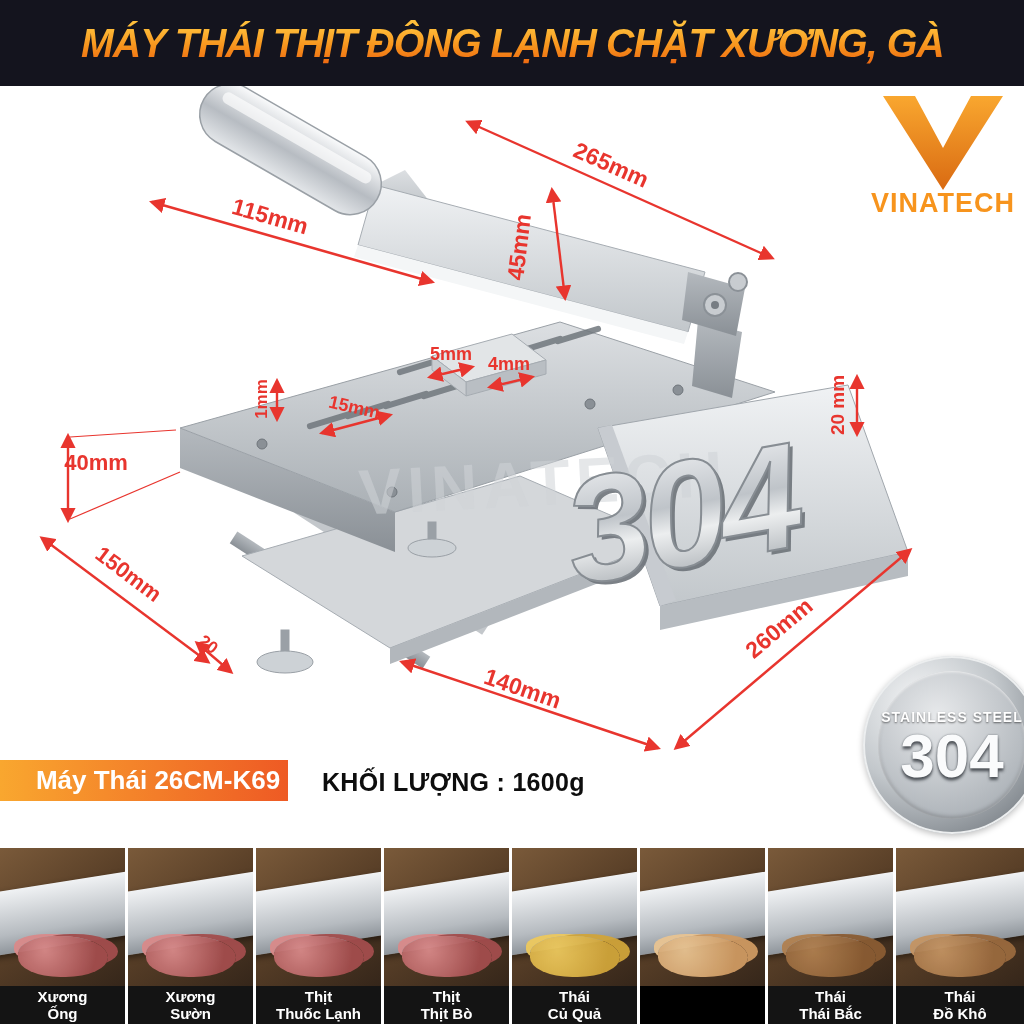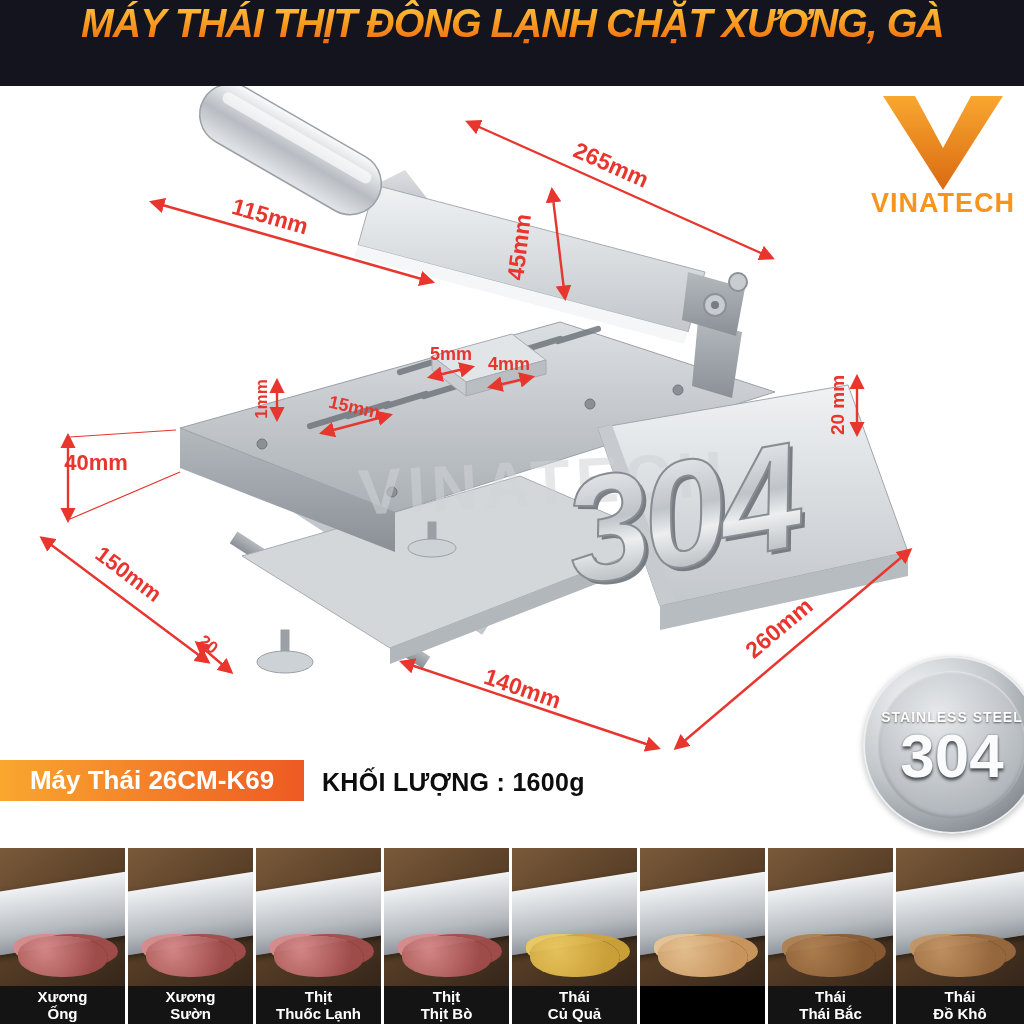--- a/index.html
+++ b/index.html
@@ -3,40 +3,40 @@
 <meta charset="utf-8">
 <style>
   html,body{margin:0;padding:0;}
   body{
     width:1024px;height:1024px;position:relative;overflow:hidden;
     background:#ffffff;font-family:"Liberation Sans",sans-serif;
   }
   
   .banner{
     position:absolute;left:0;top:0;width:1024px;height:86px;
-    background:#14141e;display:flex;align-items:flex-start;justify-content:center;z-index:5;
+    background:#14141e;display:flex;align-items:center;justify-content:center;z-index:5;
   }
   .banner-title{
     font-size:41px;font-weight:900;font-style:italic;white-space:nowrap;
     letter-spacing:-1px;transform:scaleX(0.96);
     background:linear-gradient(180deg,#ffbe3a 15%,#f7941d 55%,#ef6c12 90%);
     -webkit-background-clip:text;background-clip:text;color:#f7941d;
     -webkit-text-fill-color:transparent;
   }
   
   #stage{position:absolute;left:0;top:0;z-index:1;font-family:"Liberation Sans",sans-serif;}
   .dim-line{stroke:#e8352e;stroke-width:2.4;marker-start:url(#arr);marker-end:url(#arr);}
   .dim-guide{stroke:#e8352e;stroke-width:1.2;}
   .dim-label{fill:#e8352e;font-weight:800;}
   
   .model-badge{
-    position:absolute;left:0;top:760px;width:304px;height:41px;z-index:4;
+    position:absolute;left:0;top:760px;width:260px;height:41px;z-index:4;
     background:linear-gradient(90deg,#f9a72f,#ee5a24);
     color:#fff;font-size:26px;font-weight:800;
-    display:flex;align-items:center;justify-content:center;white-space:nowrap;
+    display:flex;align-items:center;justify-content:center;white-space:nowrap;padding-left:28px;
   }
   .weight{
     position:absolute;left:322px;top:768px;z-index:4;
     font-size:25px;font-weight:700;color:#0d0d0d;letter-spacing:.3px;white-space:nowrap;
   }
   
   .steel-badge{
     position:absolute;left:863px;top:656px;width:178px;height:178px;border-radius:50%;z-index:4;
     background:radial-gradient(circle at 32% 28%,#f6f7f8,#c2c7cb 45%,#878d93 78%,#b9bec3);
     box-shadow:inset 0 0 0 2px #eceeef,0 2px 6px rgba(0,0,0,.25);

